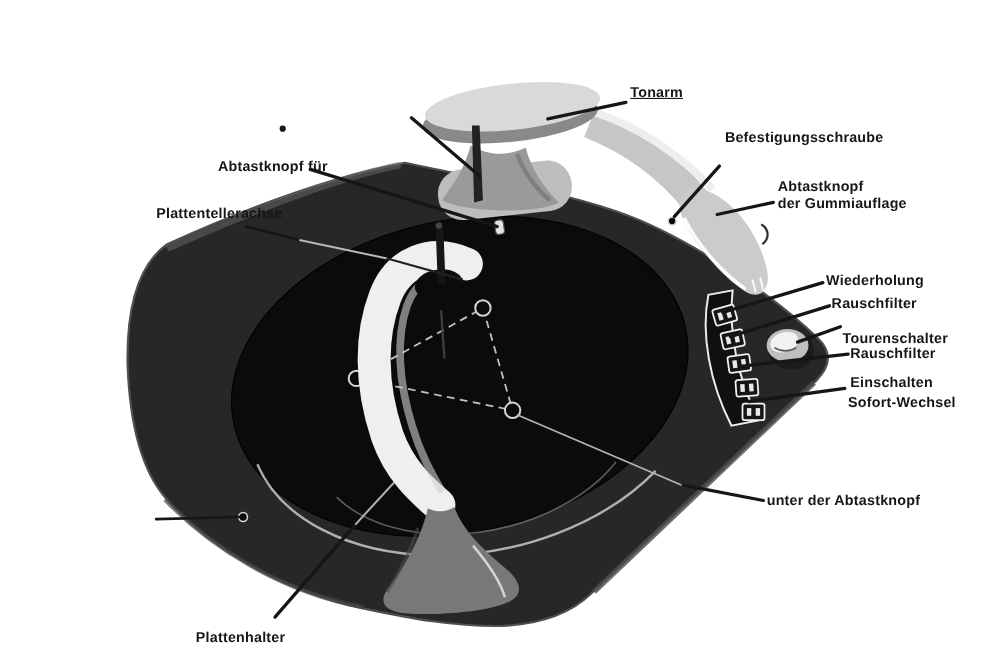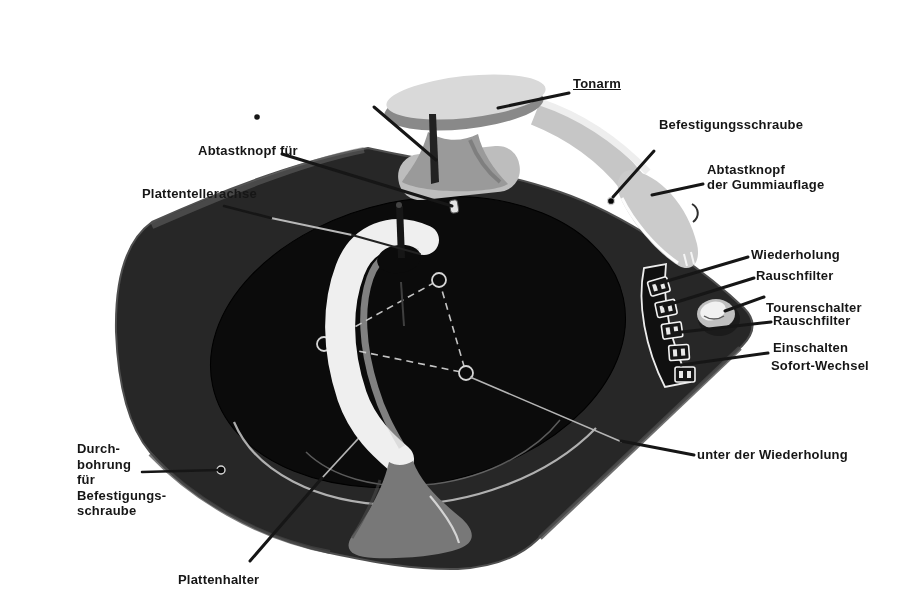--- a/index.html
+++ b/index.html
@@ -156,26 +156,19 @@
   <div class="lbl" style="left:142px;top:186px;">Plattentellerachse</div>
 
   <div class="lbl" style="left:751px;top:247px;">Wiederholung</div>
   <div class="lbl" style="left:756px;top:268px;">Rauschfilter</div>
   <div class="lbl" style="left:766px;top:300px;">Tourenschalter</div>
   <div class="lbl" style="left:773px;top:313px;">Rauschfilter</div>
   <div class="lbl" style="left:773px;top:340px;">Einschalten</div>
   <div class="lbl" style="left:771px;top:358px;">Sofort-Wechsel</div>
 
   <div class="lbl" style="left:697px;top:447px;">
-    <span class="ln">unter der Wiederholung</span>
+    <span class="ln">unter der Abtastknopf</span>
   </div>
 
-  <div class="lbl tall" style="left:77px;top:441px;">
-    <span class="ln">Durch-</span>
-    <span class="ln">bohrung</span>
-    <span class="ln">für</span>
-    <span class="ln">Befestigungs-</span>
-    <span class="ln">schraube</span>
-  </div>
 
   <div class="lbl" style="left:178px;top:572px;">Plattenhalter</div>
 
 </div>
 
 </body></html>

